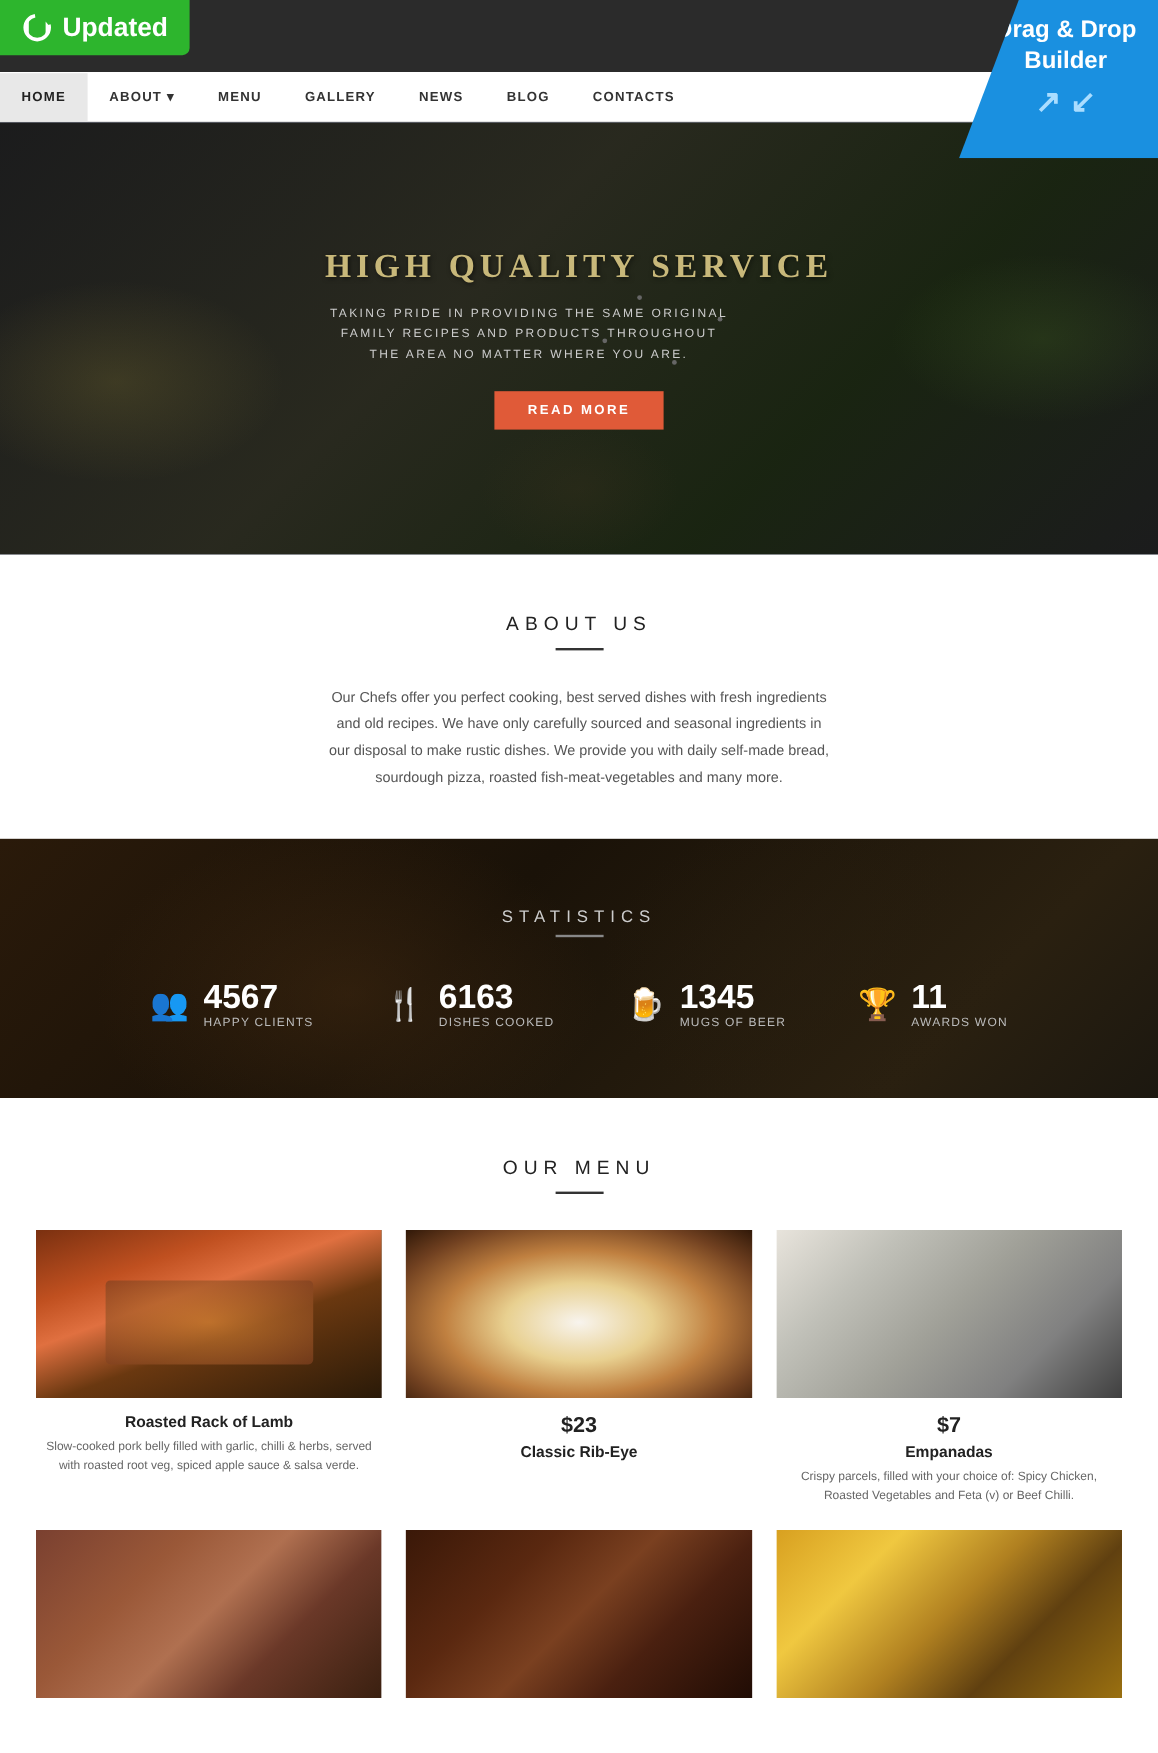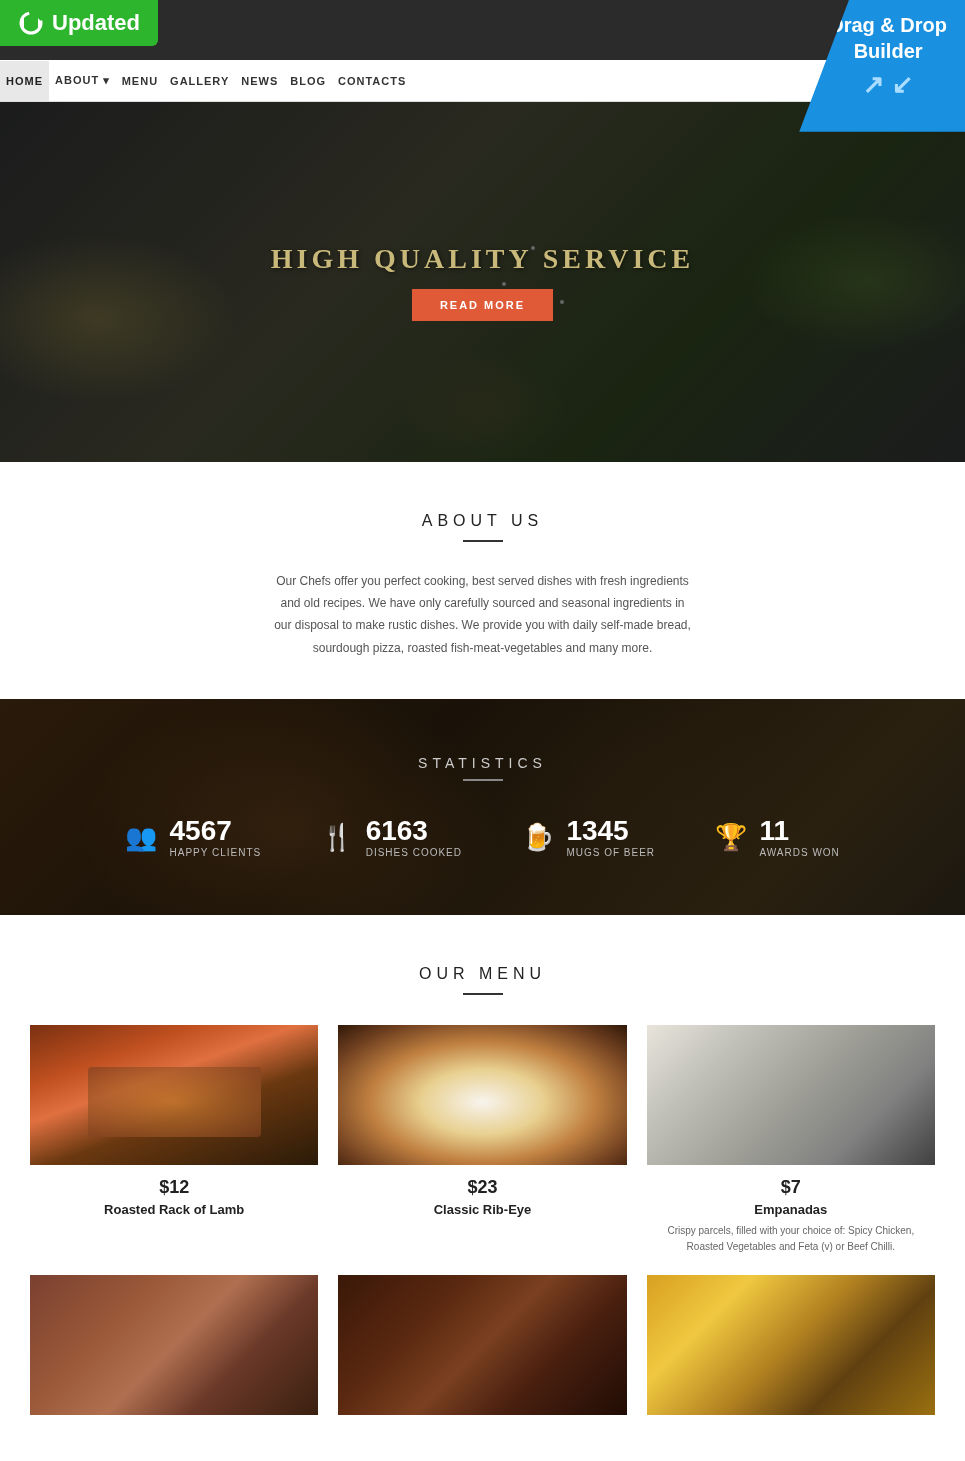--- a/index.html
+++ b/index.html
@@ -67,21 +67,21 @@
     
     .main-nav {
       background: #fff;
       border-bottom: 1px solid #ddd;
       display: flex;
       align-items: center;
       padding: 0;
     }
     .main-nav a {
       display: inline-block;
-      padding: 14px 6px;
+      padding: 14px 18px;
       text-decoration: none;
       color: #333;
       font-size: 11px;
       font-weight: bold;
       letter-spacing: 1px;
       text-transform: uppercase;
     }
     .main-nav a.active {
       background: #e8e8e8;
       color: #222;
@@ -337,20 +337,21 @@
   <section class="hero">
     <div class="hero-bg"></div>
     <div class="hero-deco"></div>
 
     <div class="spice-dot" style="top:40%;left:55%;"></div>
     <div class="spice-dot" style="top:55%;left:58%;"></div>
     <div class="spice-dot" style="top:45%;left:62%;"></div>
     <div class="spice-dot" style="top:50%;left:52%;"></div>
     <div class="hero-content">
       <h1 class="hero-title">HIGH QUALITY SERVICE</h1>
+      <p class="hero-subtitle">TAKING PRIDE IN PROVIDING THE SAME ORIGINAL FAMILY RECIPES AND PRODUCTS THROUGHOUT THE AREA NO MATTER WHERE YOU ARE.</p>
       <button class="hero-btn">READ MORE</button>
     </div>
   </section>
 
   <section class="about-section">
     <h2 class="section-title">ABOUT US</h2>
     <div class="section-underline"></div>
     <p class="about-text">Our Chefs offer you perfect cooking, best served dishes with fresh ingredients and old recipes. We have only carefully sourced and seasonal ingredients in our disposal to make rustic dishes. We provide you with daily self-made bread, sourdough pizza, roasted fish-meat-vegetables and many more.</p>
   </section>
 
@@ -394,22 +395,22 @@
     <h2 class="section-title">OUR MENU</h2>
     <div class="section-underline"></div>
     <div class="menu-grid">
 
       <div class="menu-item">
         <div class="menu-img food-1">
           <div style="width:100%;height:100%;background:linear-gradient(160deg,#7a3010 0%,#c05020 25%,#e07040 40%,#6a3810 60%,#2a1a08 100%);position:relative;">
             <div style="position:absolute;top:30%;left:20%;width:60%;height:50%;background:radial-gradient(#d08030,#804020);border-radius:4px;opacity:0.7;"></div>
           </div>
         </div>
-        <div class="menu-price">$12</div>
         <div class="menu-name">Roasted Rack of Lamb</div>
+        <div class="menu-desc">Slow-cooked pork belly filled with garlic, chilli &amp; herbs, served with roasted root veg, spiced apple sauce &amp; salsa verde.</div>
       </div>
 
       <div class="menu-item">
         <div class="menu-img food-2">
           <div style="width:100%;height:100%;background:radial-gradient(ellipse at 50% 55%,#f8f4ee 0%,#e8d090 30%,#c08040 55%,#704020 80%,#301808 100%);"></div>
         </div>
         <div class="menu-price">$23</div>
         <div class="menu-name">Classic Rib-Eye</div>
       </div>
 

